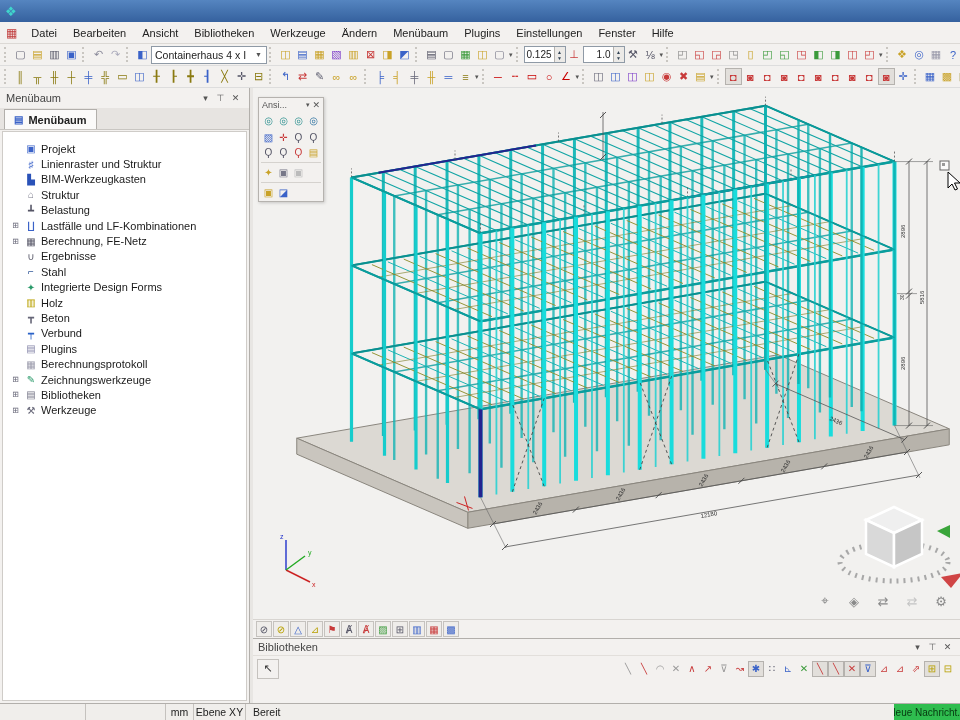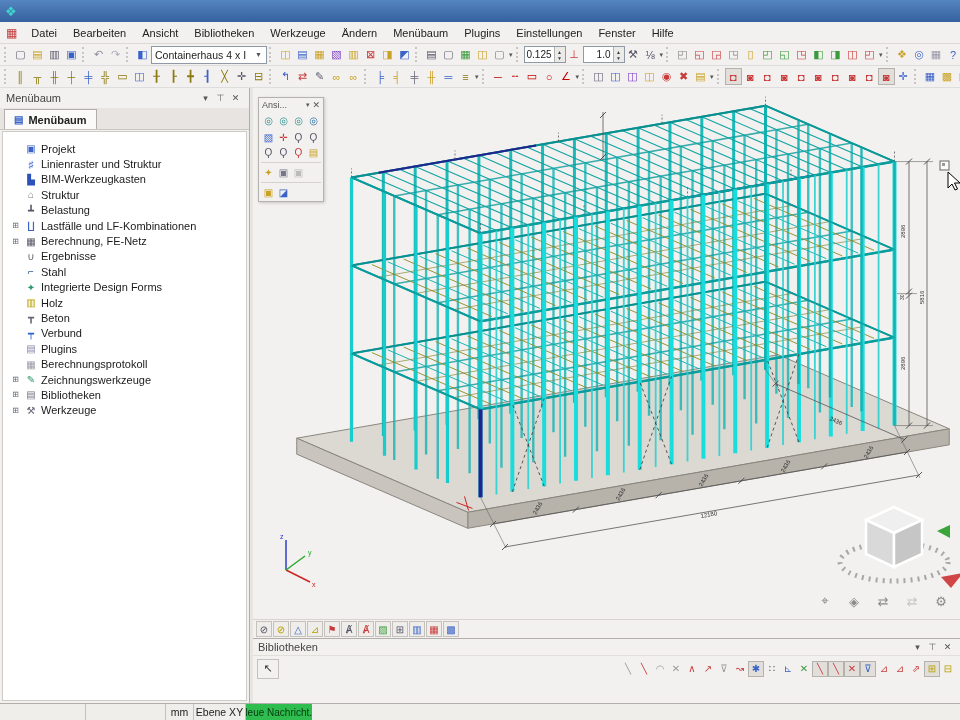--- a/index.html
+++ b/index.html
@@ -735,14 +735,15 @@
         <span class="ti" style="--ic: #b8a000;">⊟</span>
       </span>
   </div>
 </div>
 
 <div class="statusbar">
   <span class="scell" style="width:86px"></span>
   <span class="scell" style="width:80px"></span>
   <span class="scell" style="width:28px">mm</span>
   <span class="scell" style="width:52px">Ebene XY</span>
+  <span class="sready">Bereit</span>
   <span class="smsg">Neue Nachricht...</span>
 </div>
 
 </body></html>

